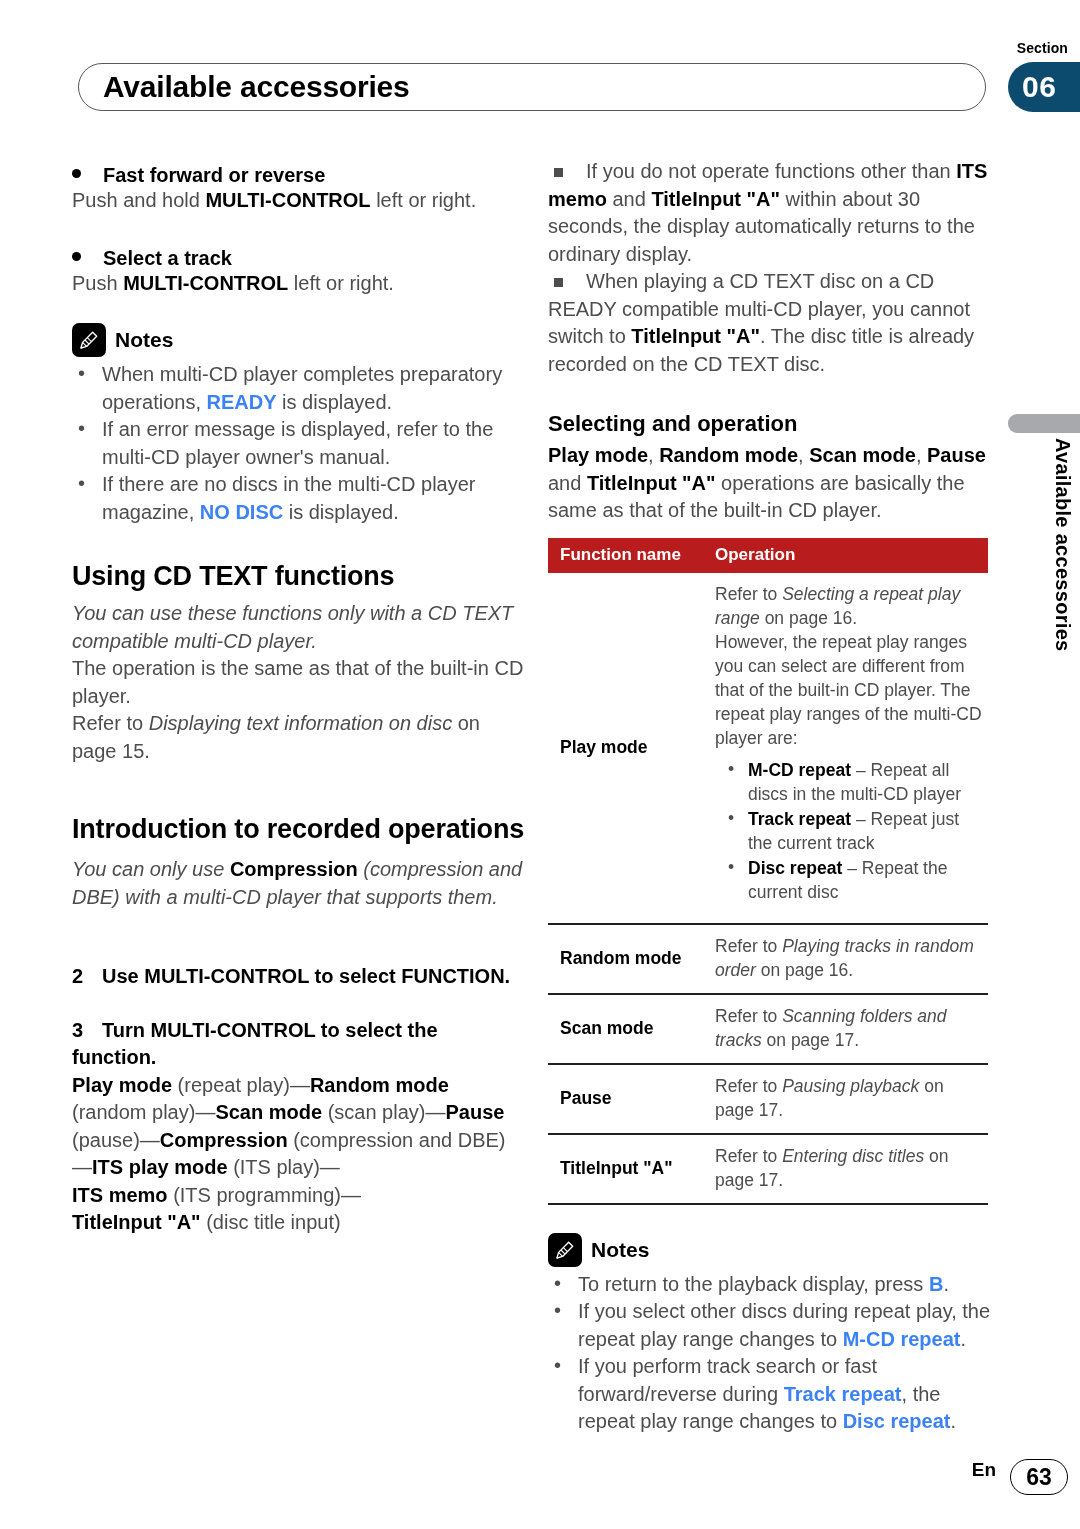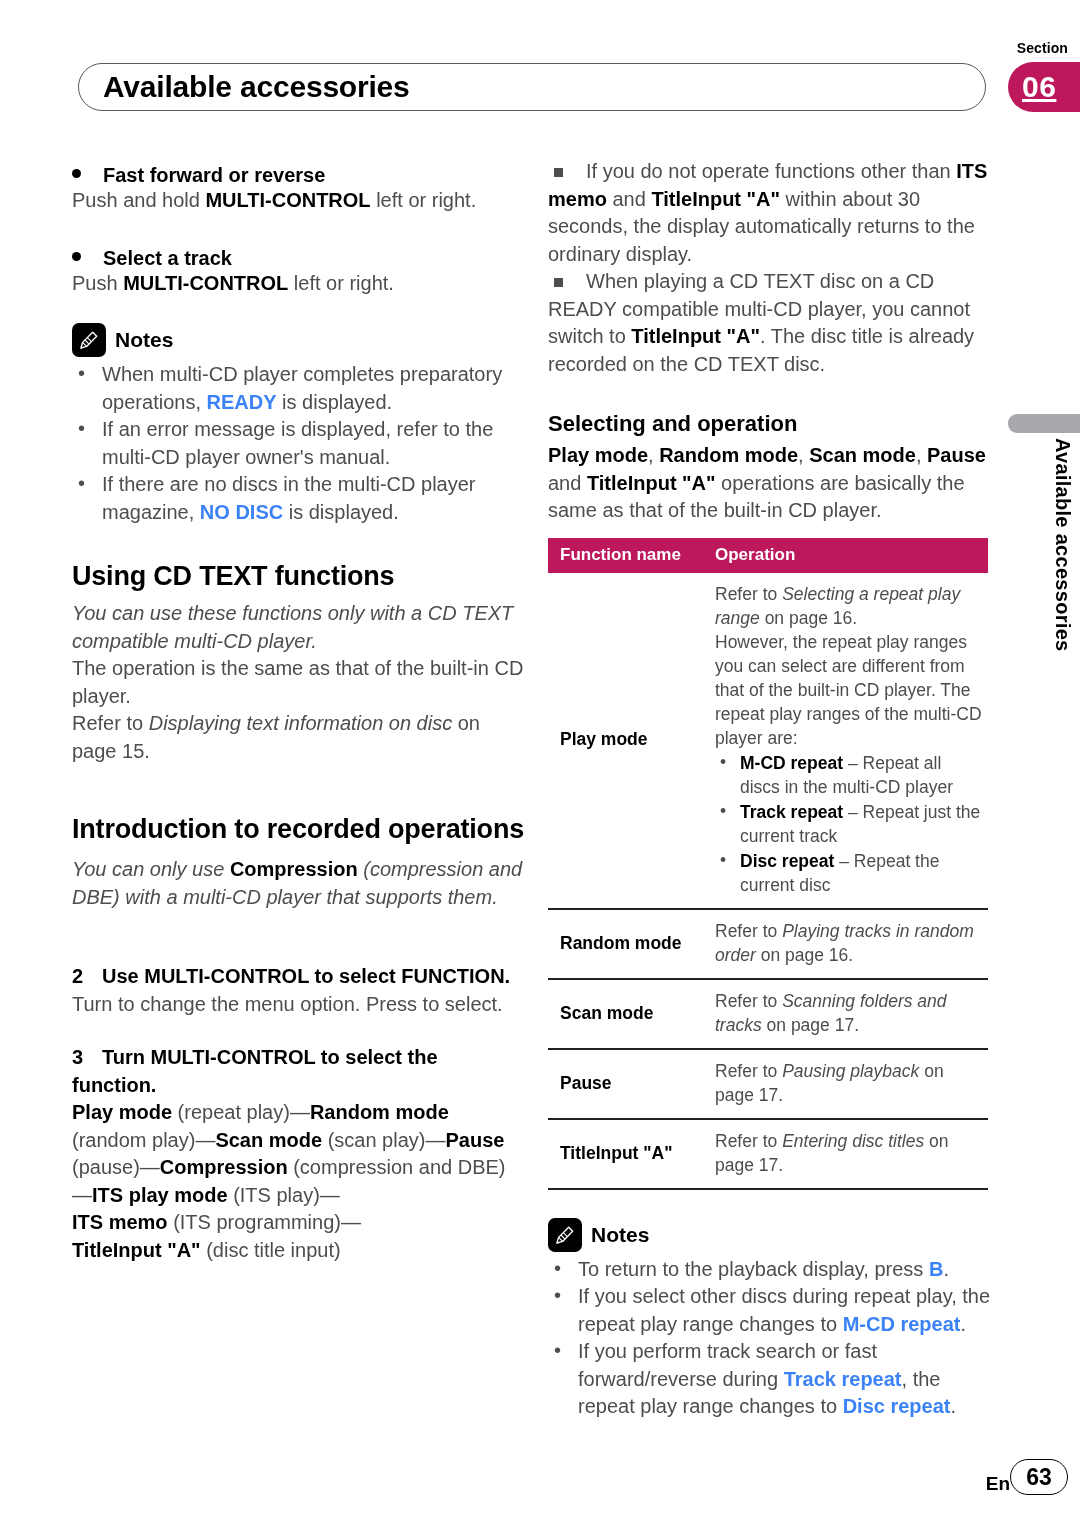--- a/index.html
+++ b/index.html
@@ -28,31 +28,30 @@
     font-weight: bold;
     letter-spacing: .1px;
     color: #000;
   }
   .section-badge {
     position: absolute;
     right: 0;
     top: 62px;
     width: 72px;
     height: 50px;
-    background: #be185d;
+    background: #0c4a6e;
     border-radius: 25px 0 0 25px;
     color: #fff;
     font-size: 30px;
     font-weight: bold;
     display: flex;
     align-items: center;
     justify-content: flex-start;
     padding-left: 14px;
     letter-spacing: .5px;
-    text-decoration: underline;
   }
   .title-pill {
     position: absolute;
     left: 78px;
     top: 63px;
     width: 908px;
     height: 48px;
     border: 1.6px solid #58595b;
     border-radius: 24px;
     display: flex;
@@ -202,21 +201,21 @@
   ul.sq-list > li b { color: #000; font-weight: bold; }
 
   
   table.fn-table {
     width: 440px;
     border-collapse: collapse;
     margin-top: 13px;
     table-layout: fixed;
   }
   table.fn-table thead th {
-    background: #be185d;
+    background: #b91c1c;
     color: #fff;
     font-size: 17px;
     font-weight: bold;
     text-align: left;
     padding: 7px 0 8px 12px;
     height: 31px;
   }
   table.fn-table th.c1 { width: 155px; }
   table.fn-table th.c2 { width: 285px; }
   table.fn-table tbody td {
@@ -228,21 +227,21 @@
     border-bottom: 2.2px solid #231f20;
   }
   table.fn-table tbody td.fname {
     font-weight: bold;
     color: #000;
     font-size: 17.5px;
   }
   table.fn-table tbody td.op i { font-style: italic; }
   ul.cell-list {
     list-style: none;
-    margin: 0; padding: 0;
+    margin: 8px; padding: 0;
   }
   ul.cell-list > li {
     position: relative;
     padding-left: 25px;
     margin-top: 1px;
   }
   ul.cell-list > li::before {
     content: "•";
     position: absolute;
     left: 5px;
@@ -272,21 +271,22 @@
     letter-spacing: .3px;
     white-space: nowrap;
   }
 
   
   .footer {
     position: absolute;
     right: 12px;
     bottom: 34px;
     display: flex;
-    align-items: flex-end;
+    align-items: flex-start;
+    gap: 14px;
   }
   .footer .lang {
     font-size: 19px;
     font-weight: bold;
     color: #000;
   }
   .footer .pageno {
     min-width: 58px;
     height: 36px;
     border: 1.8px solid #000;
@@ -373,21 +373,20 @@
   </div>
 
   <div class="gap-lg"></div>
 
 
   <div class="gap-lg"></div>
 
   <div class="step">
     <span class="num">2</span><span>Use MULTI-CONTROL to select FUNCTION.</span>
   </div>
-  <div class="body-text">Turn to change the menu option. Press to select.</div>
 
   <div class="gap-lg"></div>
 
   <div class="step">
     <span class="num">3</span><span>Turn MULTI-CONTROL to select the function.</span>
   </div>
   <div class="body-text">
     <b>Play mode</b><span> (repeat play)—</span><b>Random mode</b><span> (random play)—</span><b>Scan mode</b><span> (scan play)—</span><b>Pause</b><span> (pause)—</span><b>Compression</b><span> (compression and DBE)—</span><b>ITS play mode</b><span> (ITS play)—</span><br><b>ITS memo</b><span> (ITS programming)—</span><br><b>TitleInput "A"</b><span> (disc title input)</span>
   </div>
 </div>

